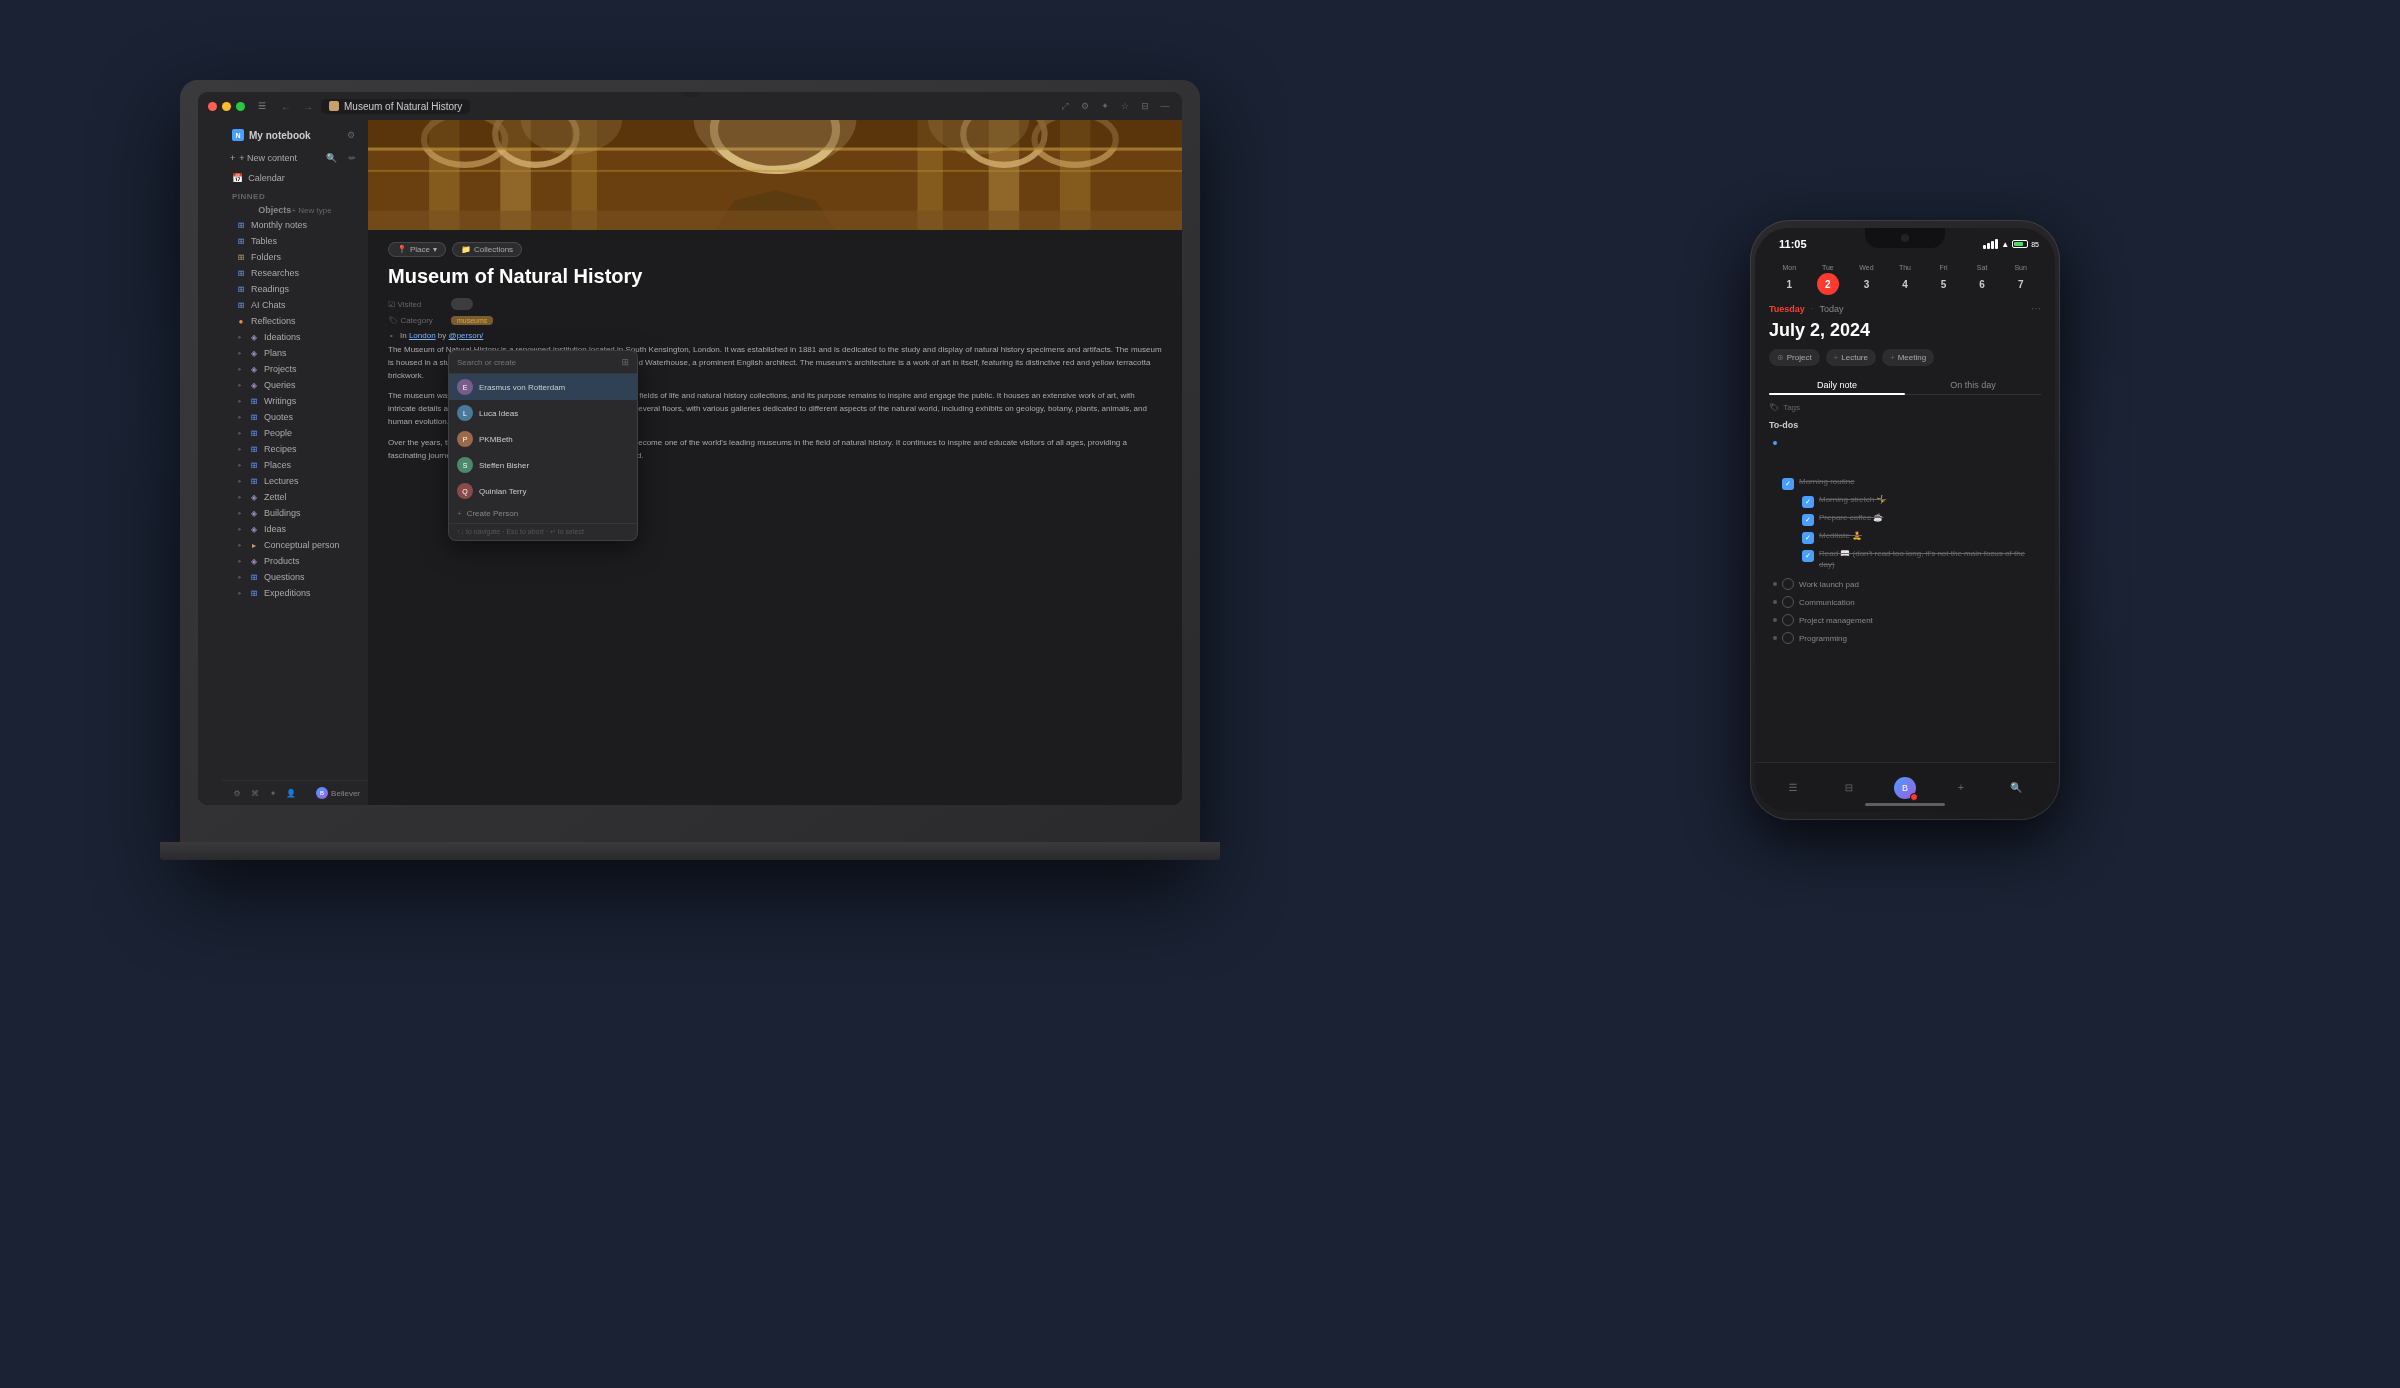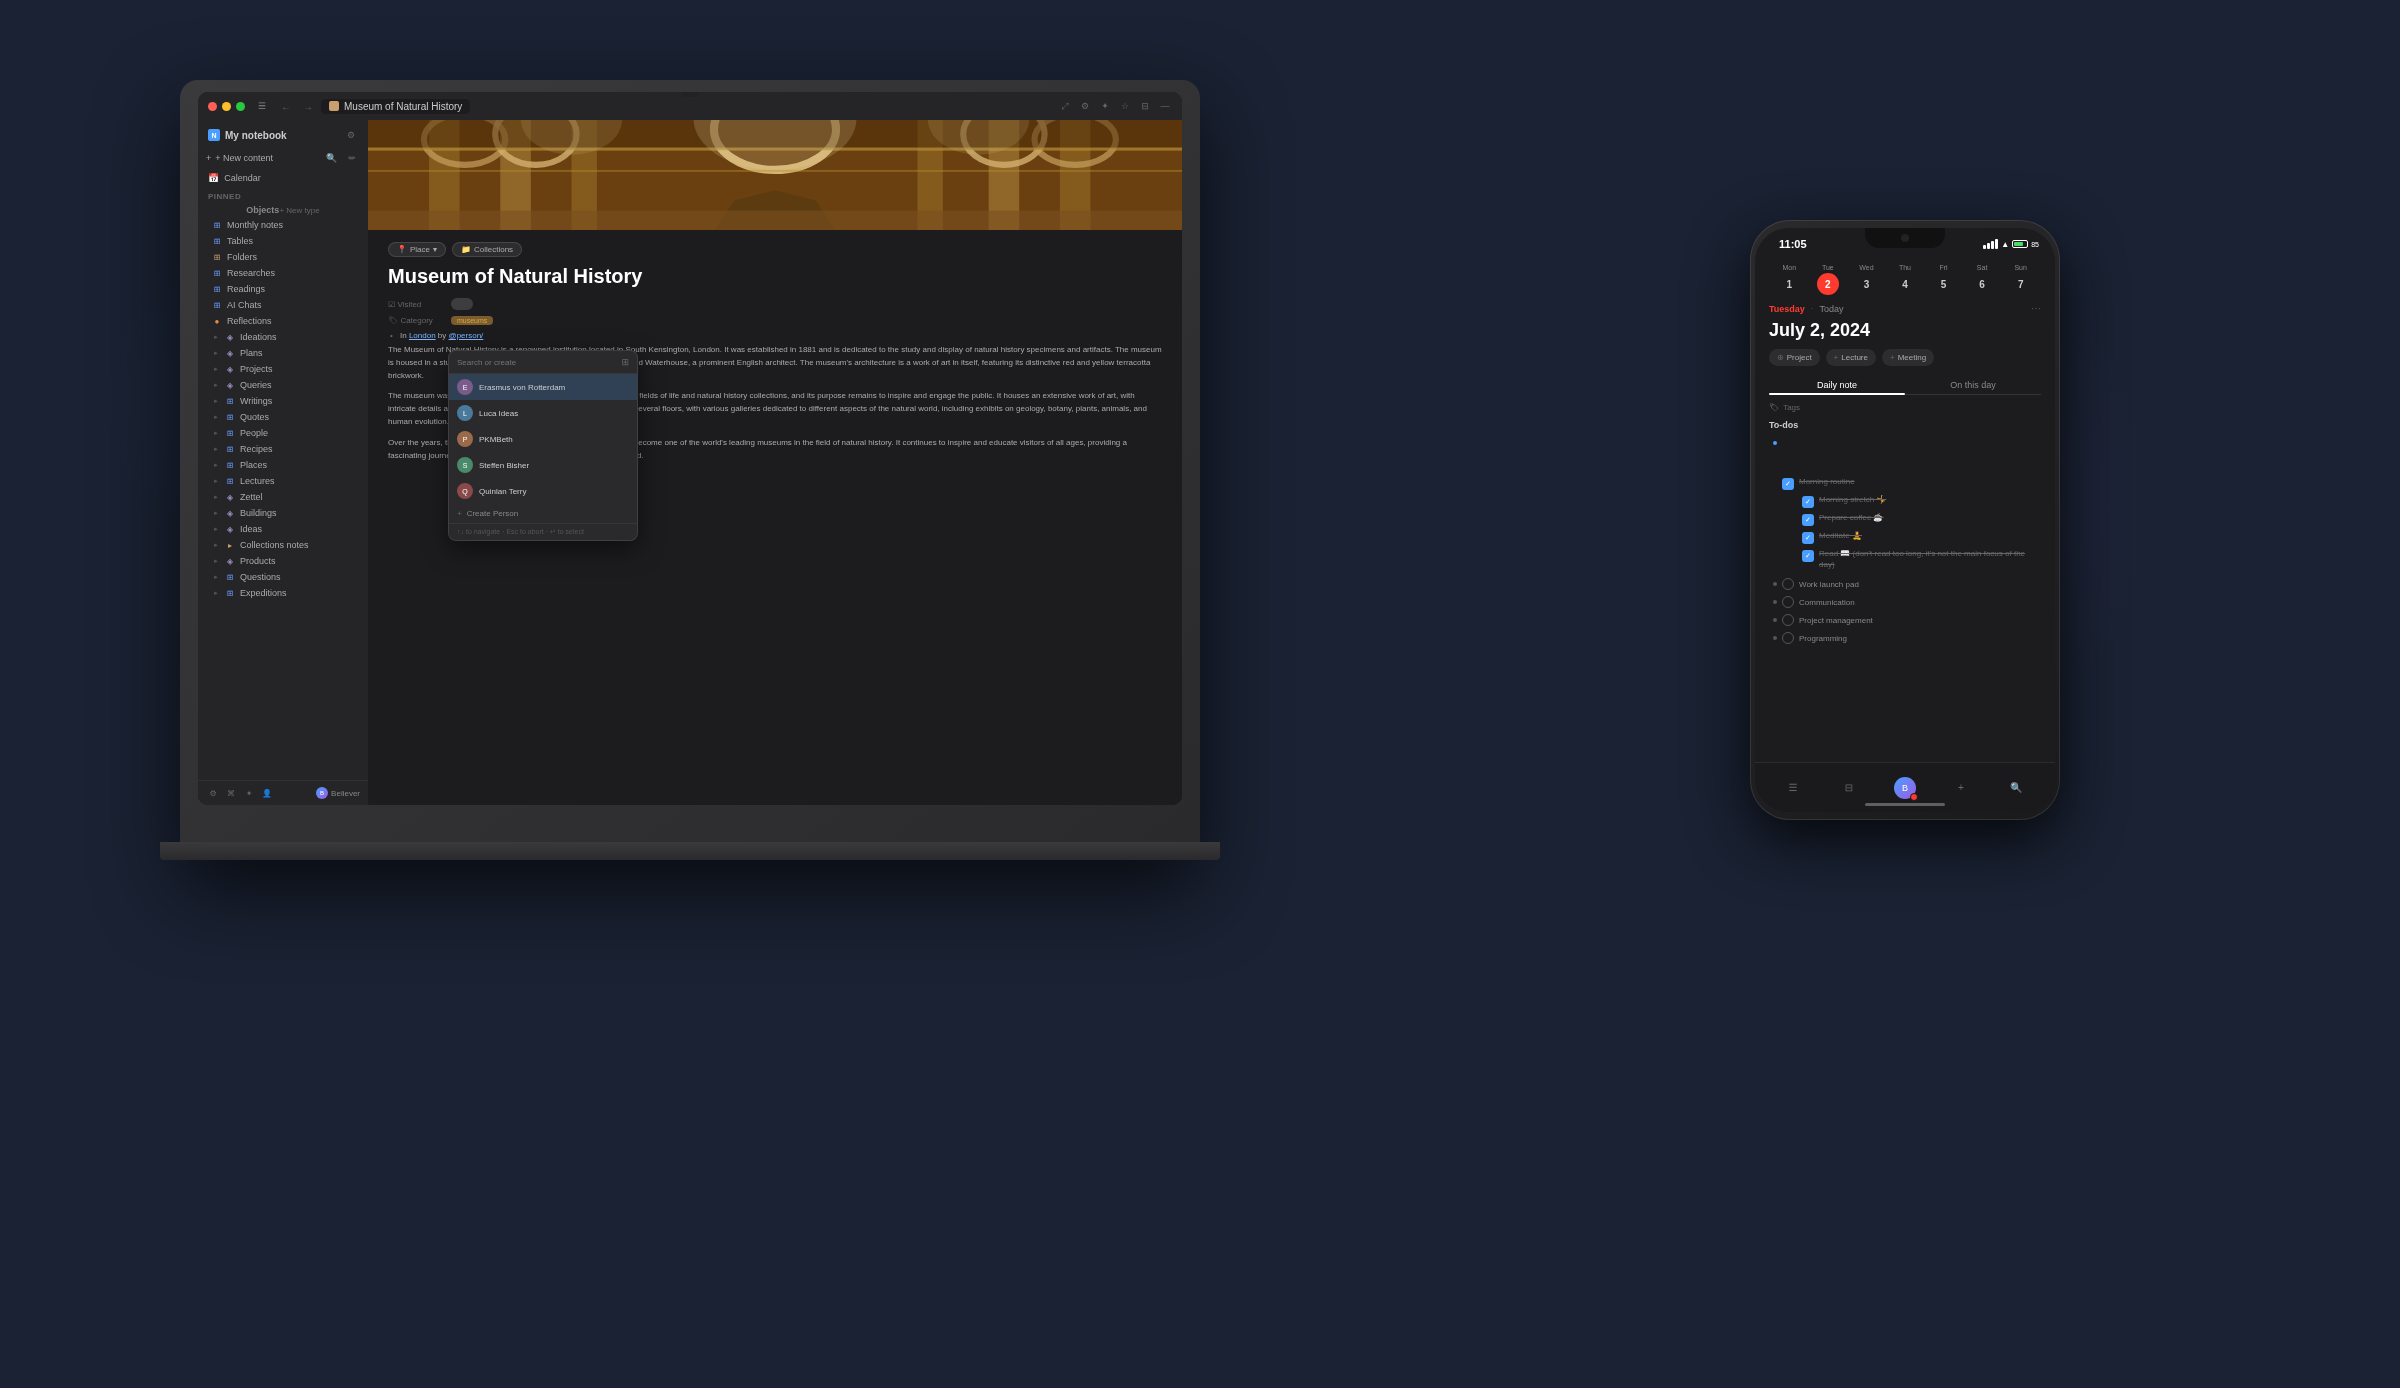--- a/index.html
+++ b/index.html
@@ -179,20 +179,21 @@
     }
 
     
     .sidebar {
       width: 170px;
       background: #252527;
       display: flex;
       flex-direction: column;
       flex-shrink: 0;
       overflow: hidden;
+      padding-left: 24px;
     }
 
     .sidebar-header {
       padding: 8px 10px 4px;
       display: flex;
       align-items: center;
       justify-content: space-between;
     }
 
     .sidebar-workspace {
@@ -1158,21 +1159,21 @@
                 <span>Buildings</span>
               </div>
               <div class="sidebar-item">
                 <div class="sidebar-expand">▸</div>
                 <div class="item-icon item-icon-diamond">◈</div>
                 <span>Ideas</span>
               </div>
               <div class="sidebar-item">
                 <div class="sidebar-expand">▸</div>
                 <div class="item-icon item-icon-folder">▸</div>
-                <span>Collections notes</span>
+                <span>Conceptual person</span>
               </div>
               <div class="sidebar-item">
                 <div class="sidebar-expand">▸</div>
                 <div class="item-icon item-icon-diamond">◈</div>
                 <span>Products</span>
               </div>
               <div class="sidebar-item">
                 <div class="sidebar-expand">▸</div>
                 <div class="item-icon item-icon-grid">⊞</div>
                 <span>Questions</span>

